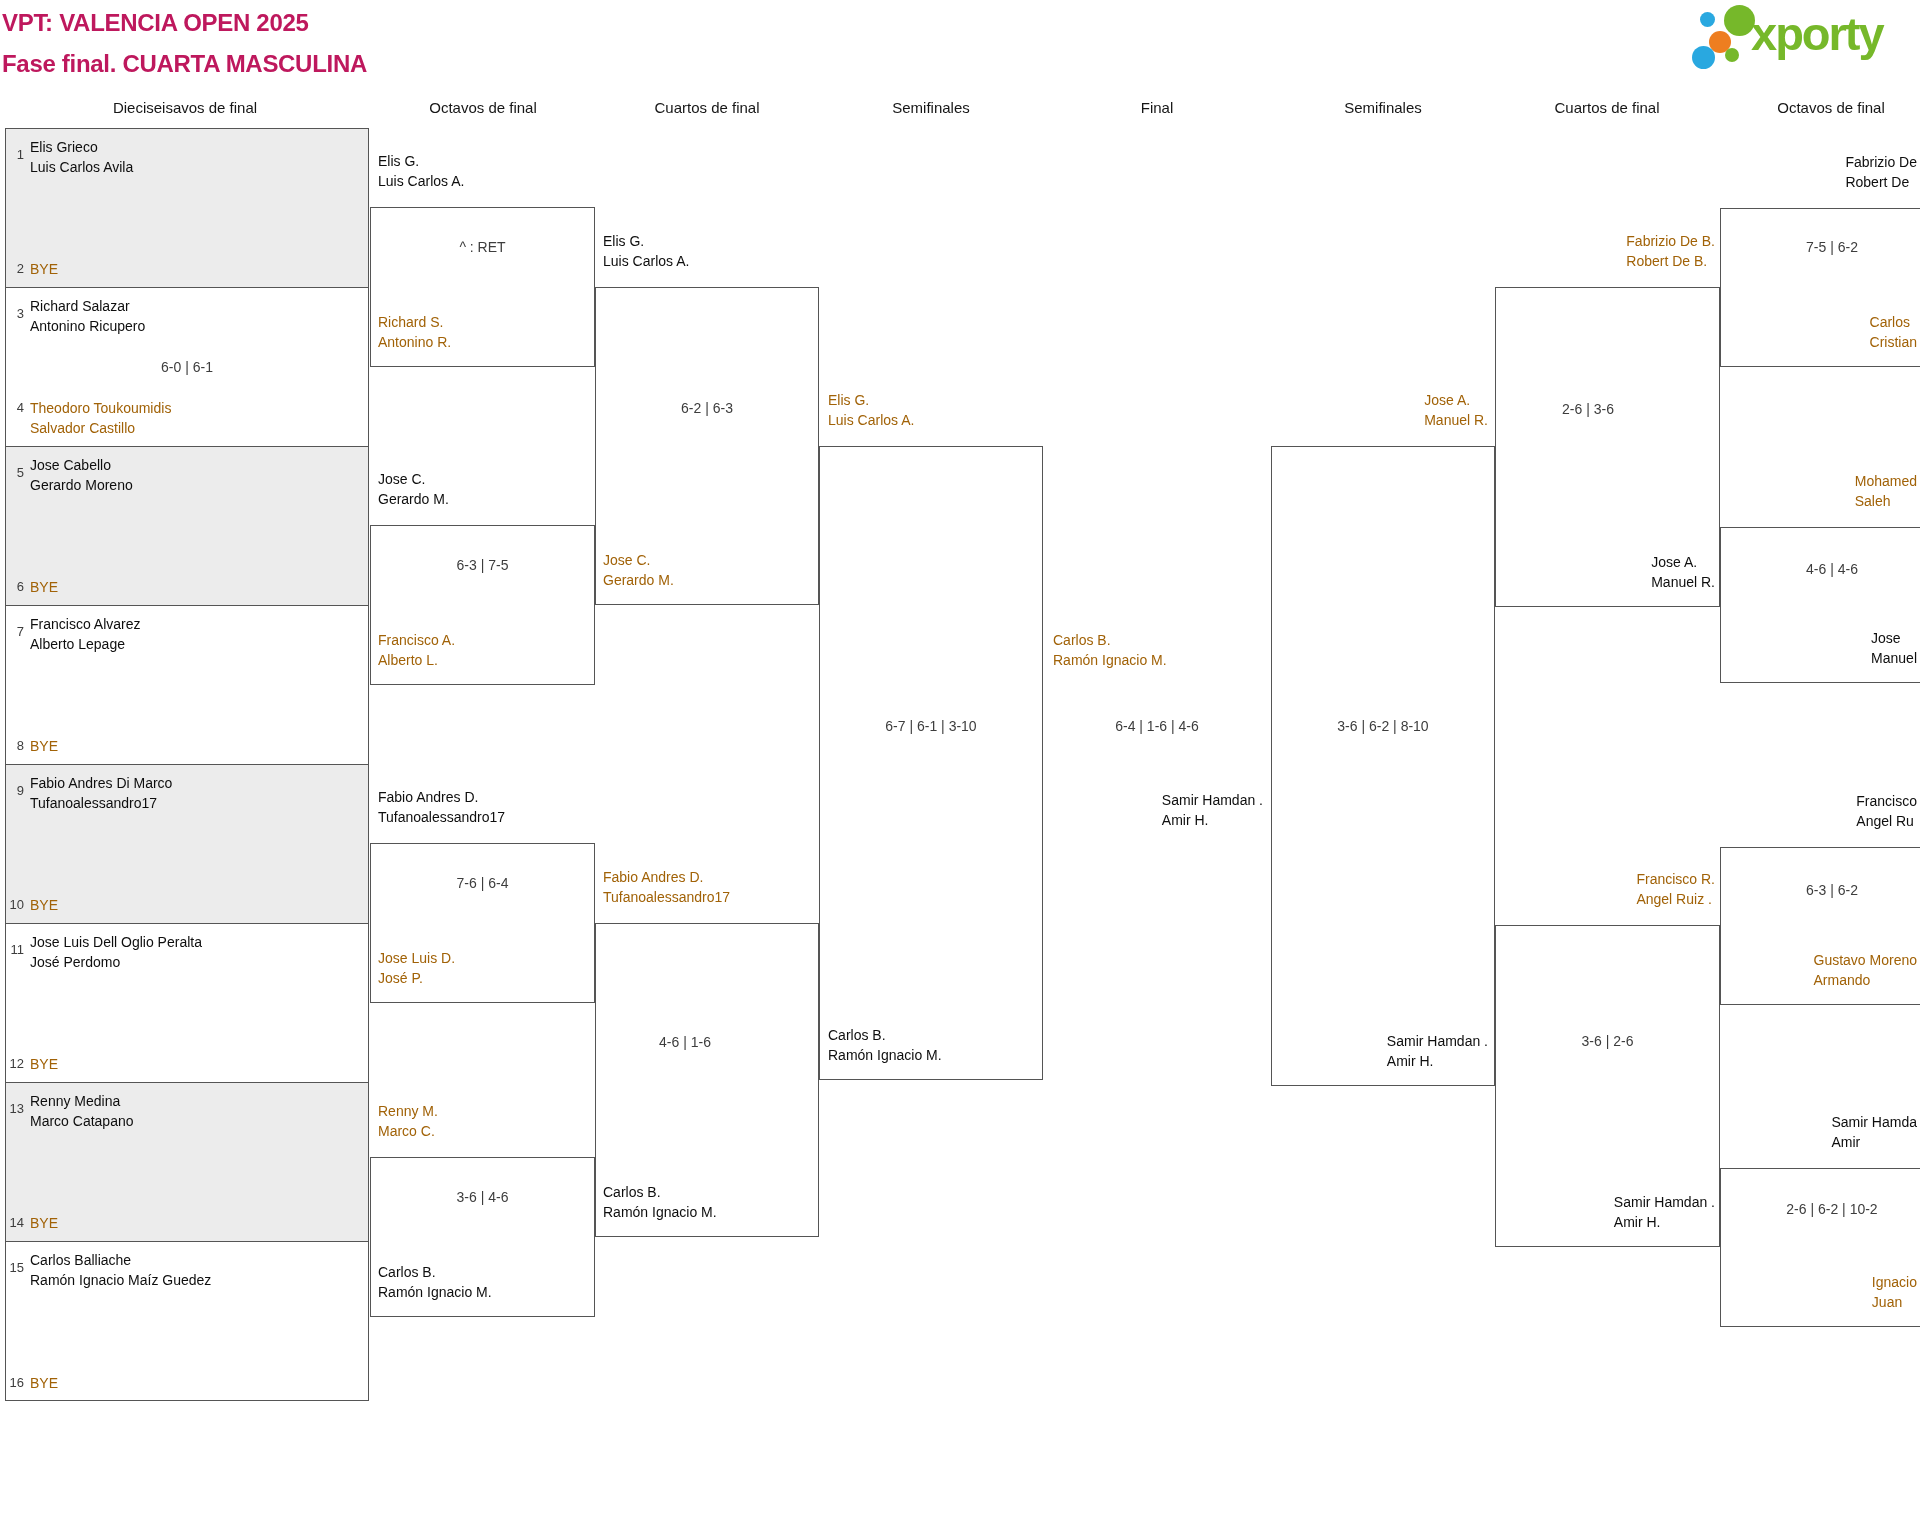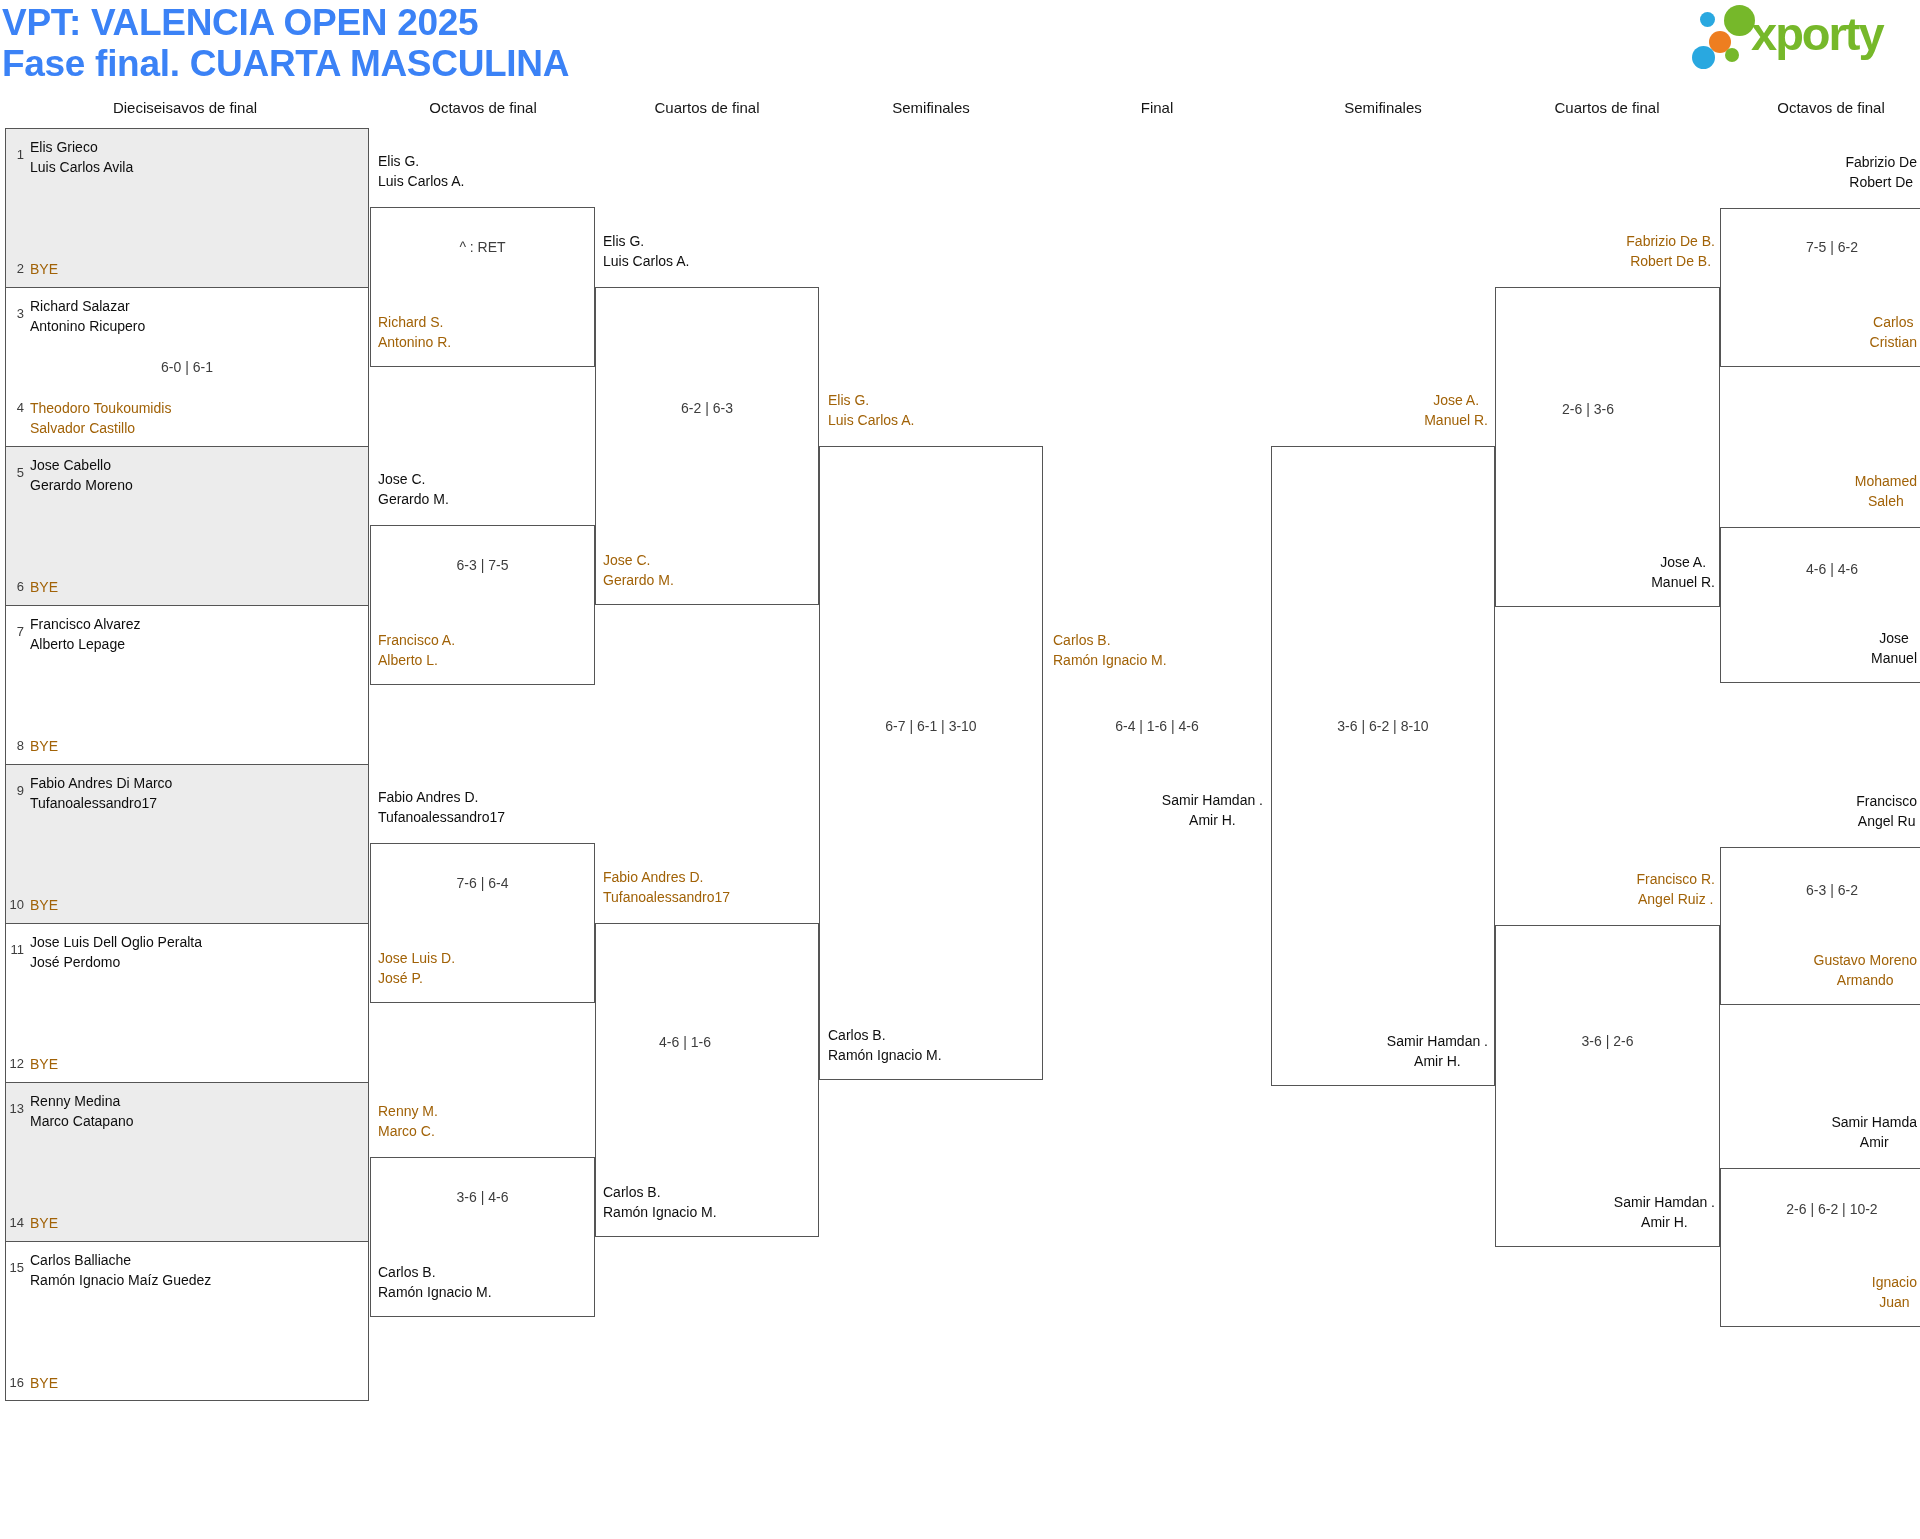--- a/index.html
+++ b/index.html
@@ -2,26 +2,26 @@
 <html><head>
 <meta charset="utf-8">
 <style>
   html,body{margin:0;padding:0}
   body{
     width:1920px;height:1539px;position:relative;overflow:hidden;
     background:#fff;font-family:"Liberation Sans",sans-serif;
     -webkit-font-smoothing:antialiased;
   }
   .p{position:absolute}
-  .ttl{left:2px;top:2px;font-size:37px;line-height:41px;font-weight:700;color:#3b82f6;letter-spacing:-.3px}
+  .ttl{left:2px;top:2px;font-size:24px;line-height:41px;font-weight:700;color:#be185d;letter-spacing:-.3px}
   .hd{top:99px;width:260px;margin-left:-130px;text-align:center;font-size:15px;font-weight:500;color:#161616;white-space:nowrap}
   .bx{position:absolute;border:1px solid #555;box-sizing:border-box}
   .nm{font-size:14px;line-height:20px;color:#a16207;white-space:nowrap}
   .nm.b{font-weight:400;color:#0e0e0e}
-  .rt{text-align:center}
+  .rt{text-align:left}
   .sc{font-size:14px;line-height:16px;color:#3d3d3d;text-align:center;white-space:nowrap}
   
   .r32{position:absolute;left:5px;top:128px;width:364px;height:1273px;border:1px solid #555;box-sizing:border-box}
   .cell{position:absolute;left:0;width:100%;height:159px;box-sizing:border-box;border-bottom:1px solid #555}
   .cell.last{border-bottom:none}
   .cell.sh{background:#ececec}
   .seed{position:absolute;font-size:13px;line-height:20px;color:#3d3d3d;left:2px;width:16px;text-align:right}
   .st{top:16px}
   .sb{bottom:8px}
   .sb.sb2{bottom:28px}

